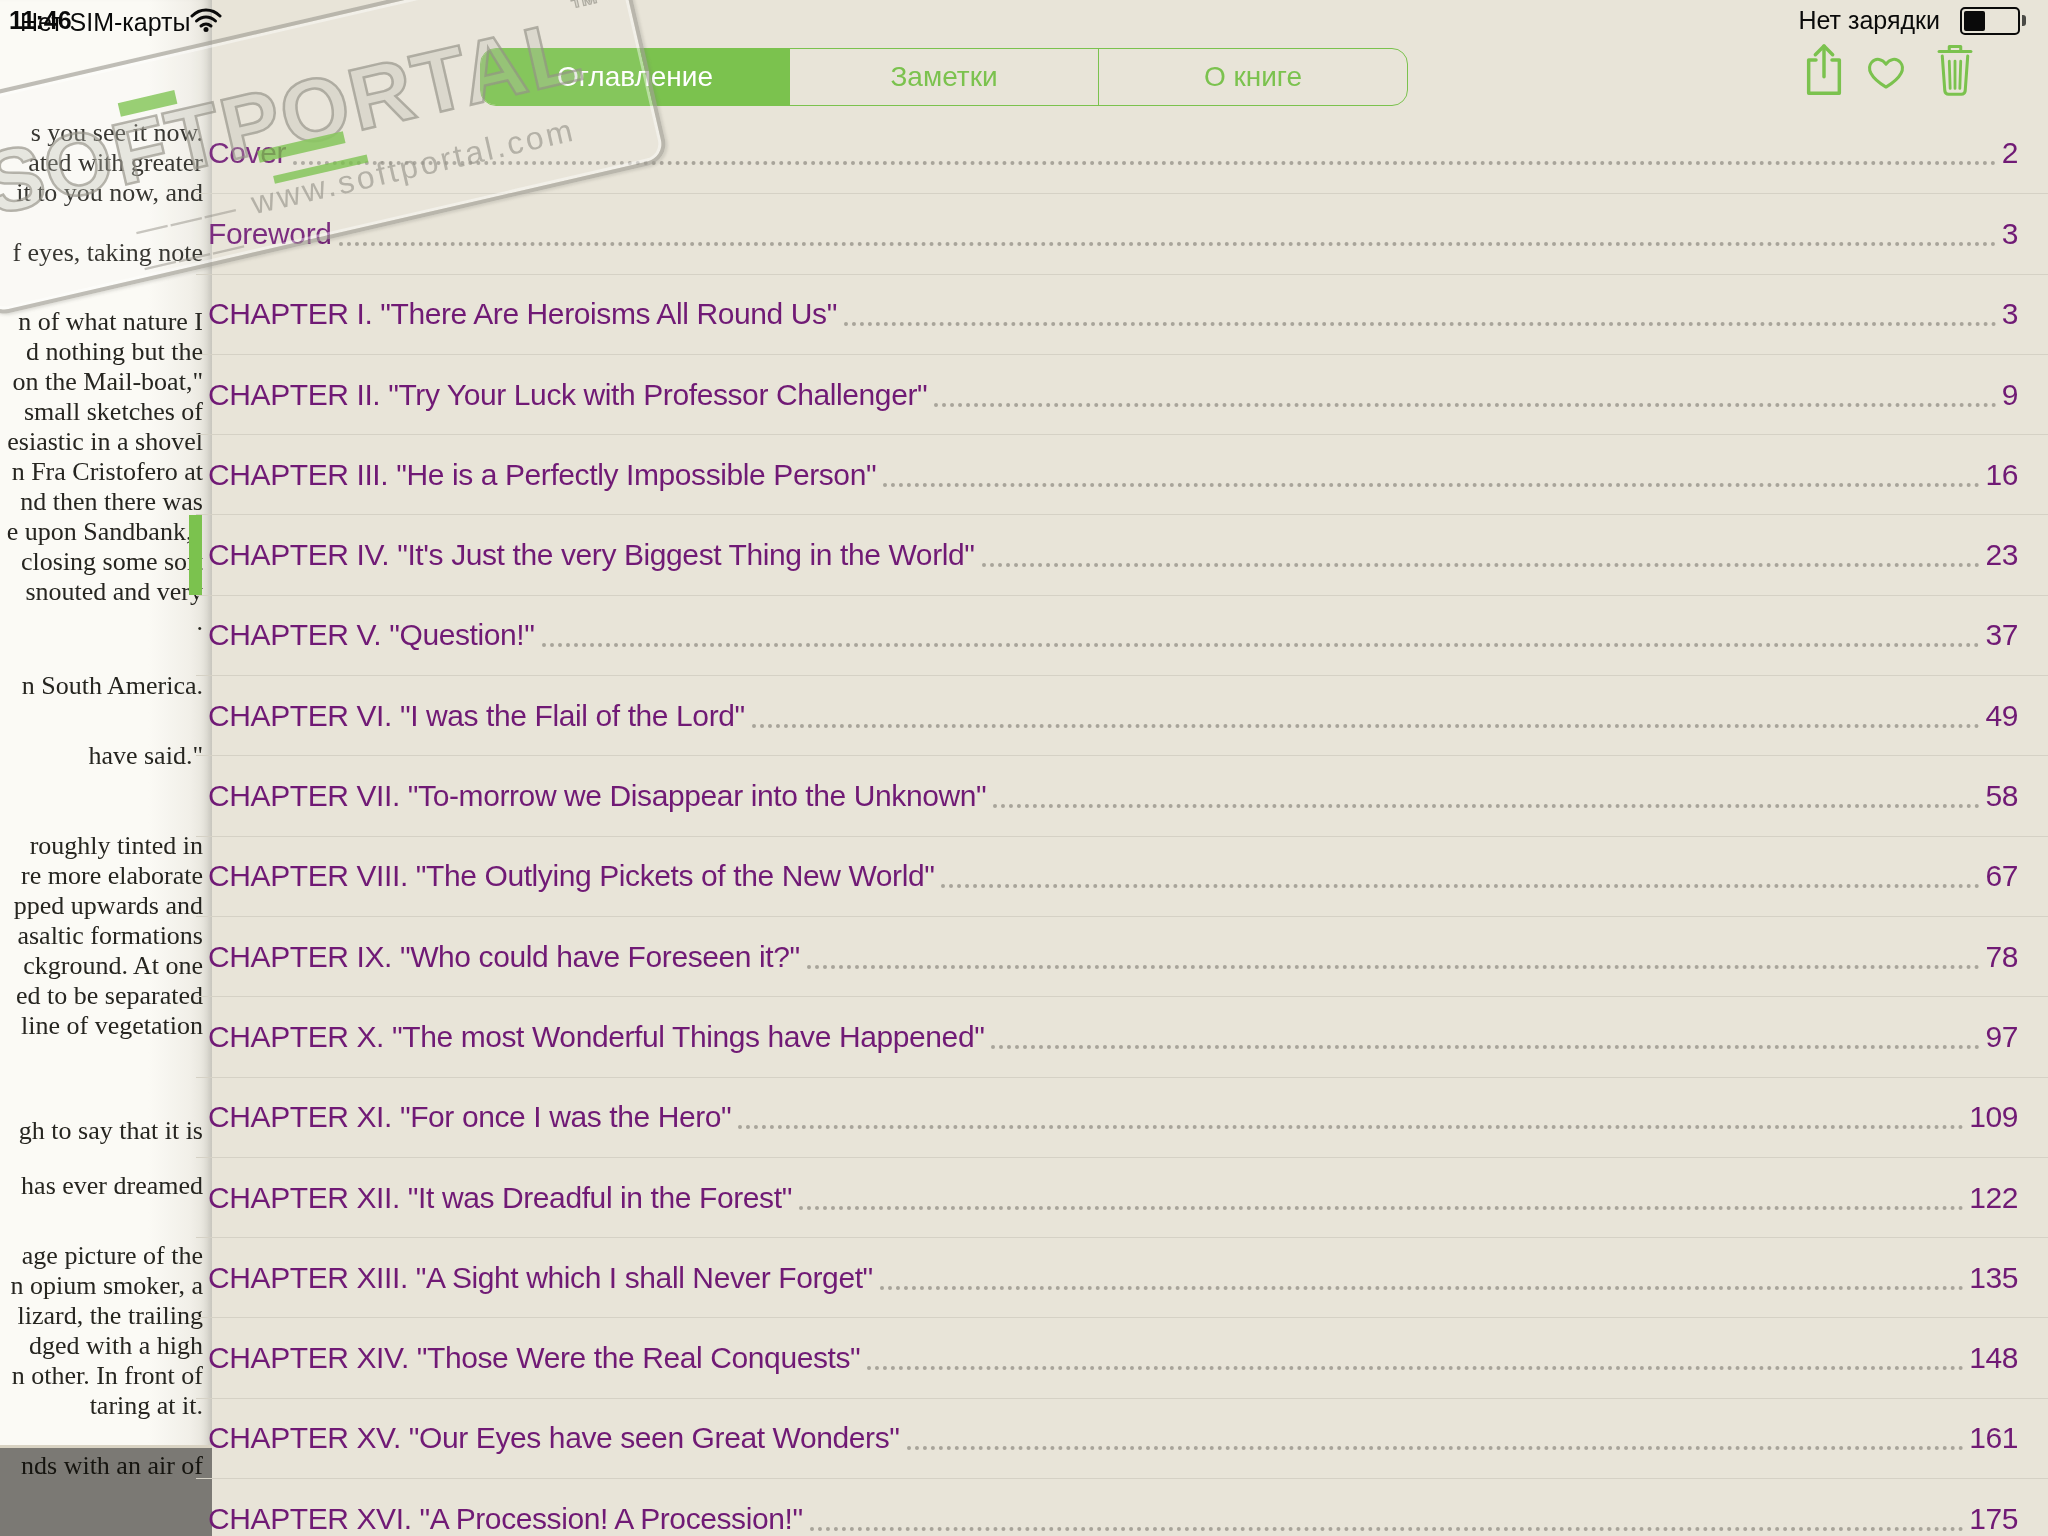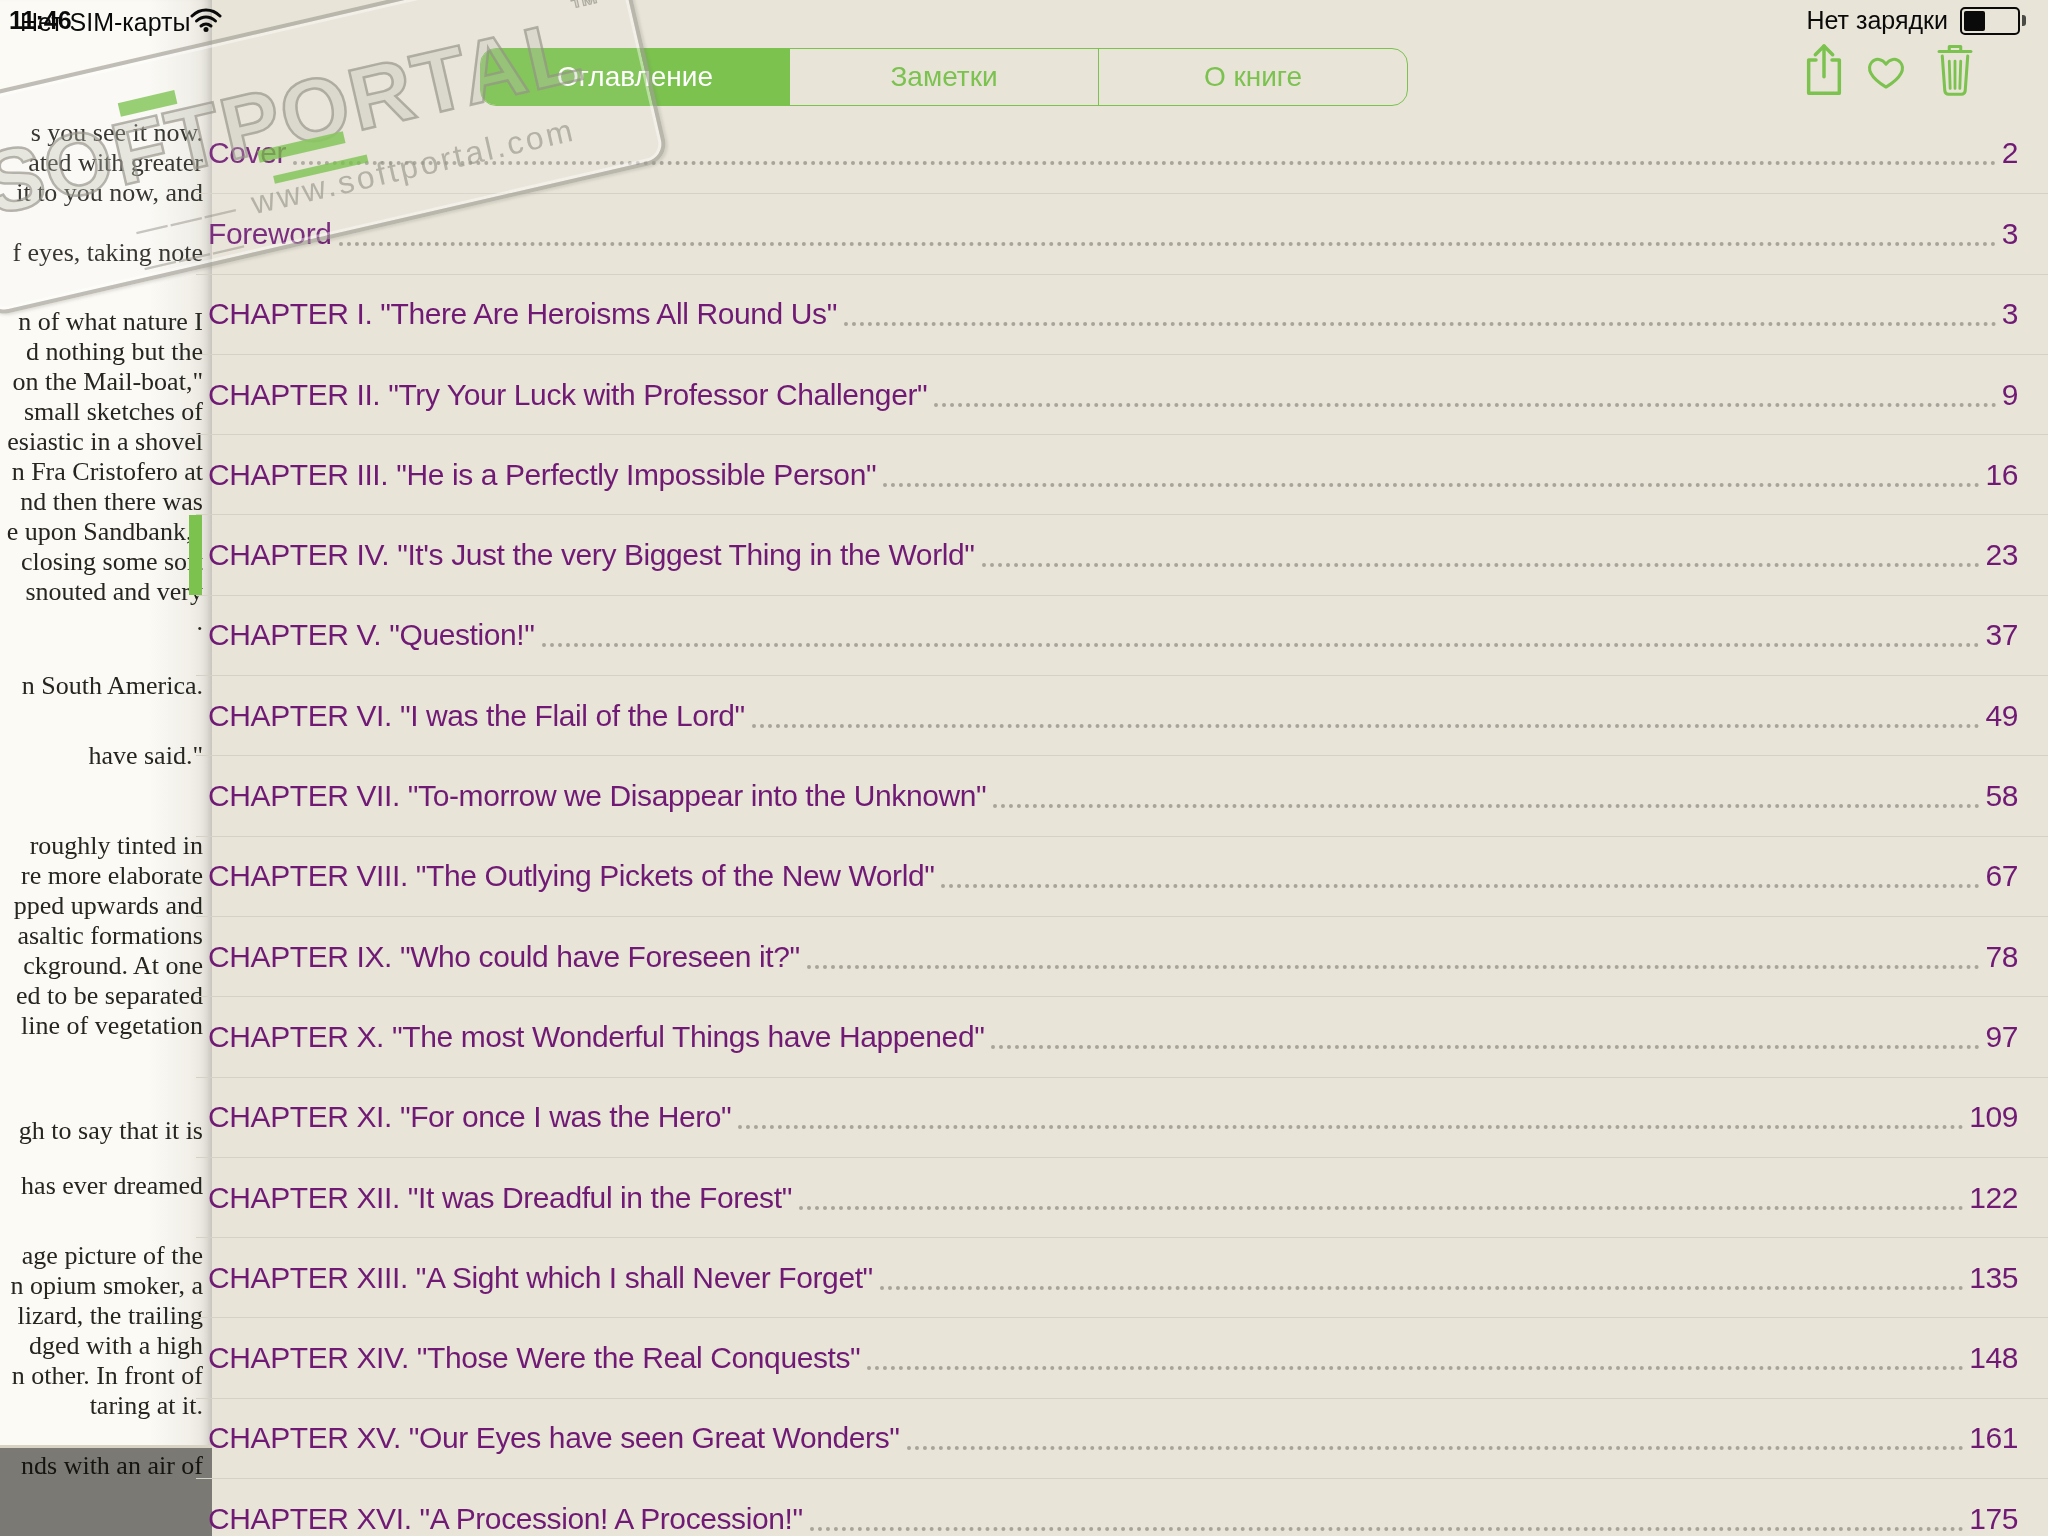--- a/index.html
+++ b/index.html
@@ -42,21 +42,21 @@
     background:#7b7974;border-top:3px solid #d8d2c2;
     font-family:"Liberation Serif", serif;
     font-size:26px;line-height:30px;color:#15140f;
   }
   .sidebar-dim .sb-line{margin-top:3px;}
 
   
   .statusbar{position:absolute;left:0;top:0;width:2048px;height:40px;color:#0a0a0a;}
   .carrier{position:absolute;left:20px;top:6px;display:flex;align-items:center;font-size:25px;}
   .clock{position:absolute;left:0;right:0;top:6px;text-align:left;font-size:25px;font-weight:600;padding-left:9px;}
-  .batt-cluster{position:absolute;right:28px;top:6px;display:flex;align-items:center;gap:12px;font-size:25px;}
+  .batt-cluster{position:absolute;right:28px;top:6px;display:flex;align-items:center;gap:20px;font-size:25px;}
   .battery{position:relative;width:56px;height:24px;border:2.5px solid #0a0a0a;border-radius:5px;}
   .battery .fill{position:absolute;left:2px;top:2px;bottom:2px;width:38%;background:#0a0a0a;border-radius:2px;}
   .battery .nub{position:absolute;right:-8px;top:6px;width:4px;height:11px;background:#4a4a46;border-radius:0 3px 3px 0;}
 
   
   .tabbar{
     position:absolute;left:480px;top:48px;width:928px;height:58px;
     display:flex;border:1.5px solid #7bc24e;border-radius:16px;overflow:hidden;
     background:transparent;box-sizing:border-box;
   }

